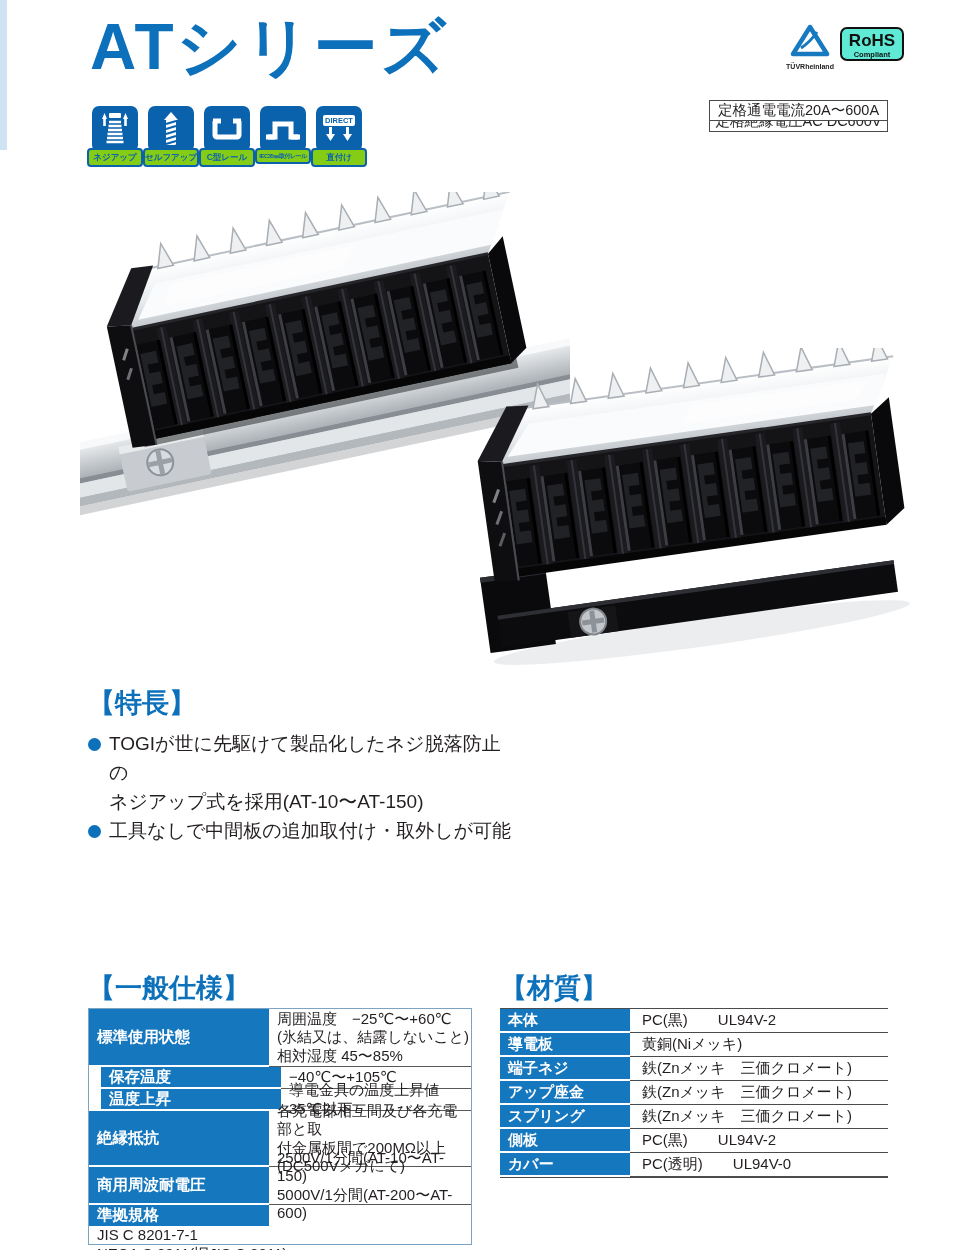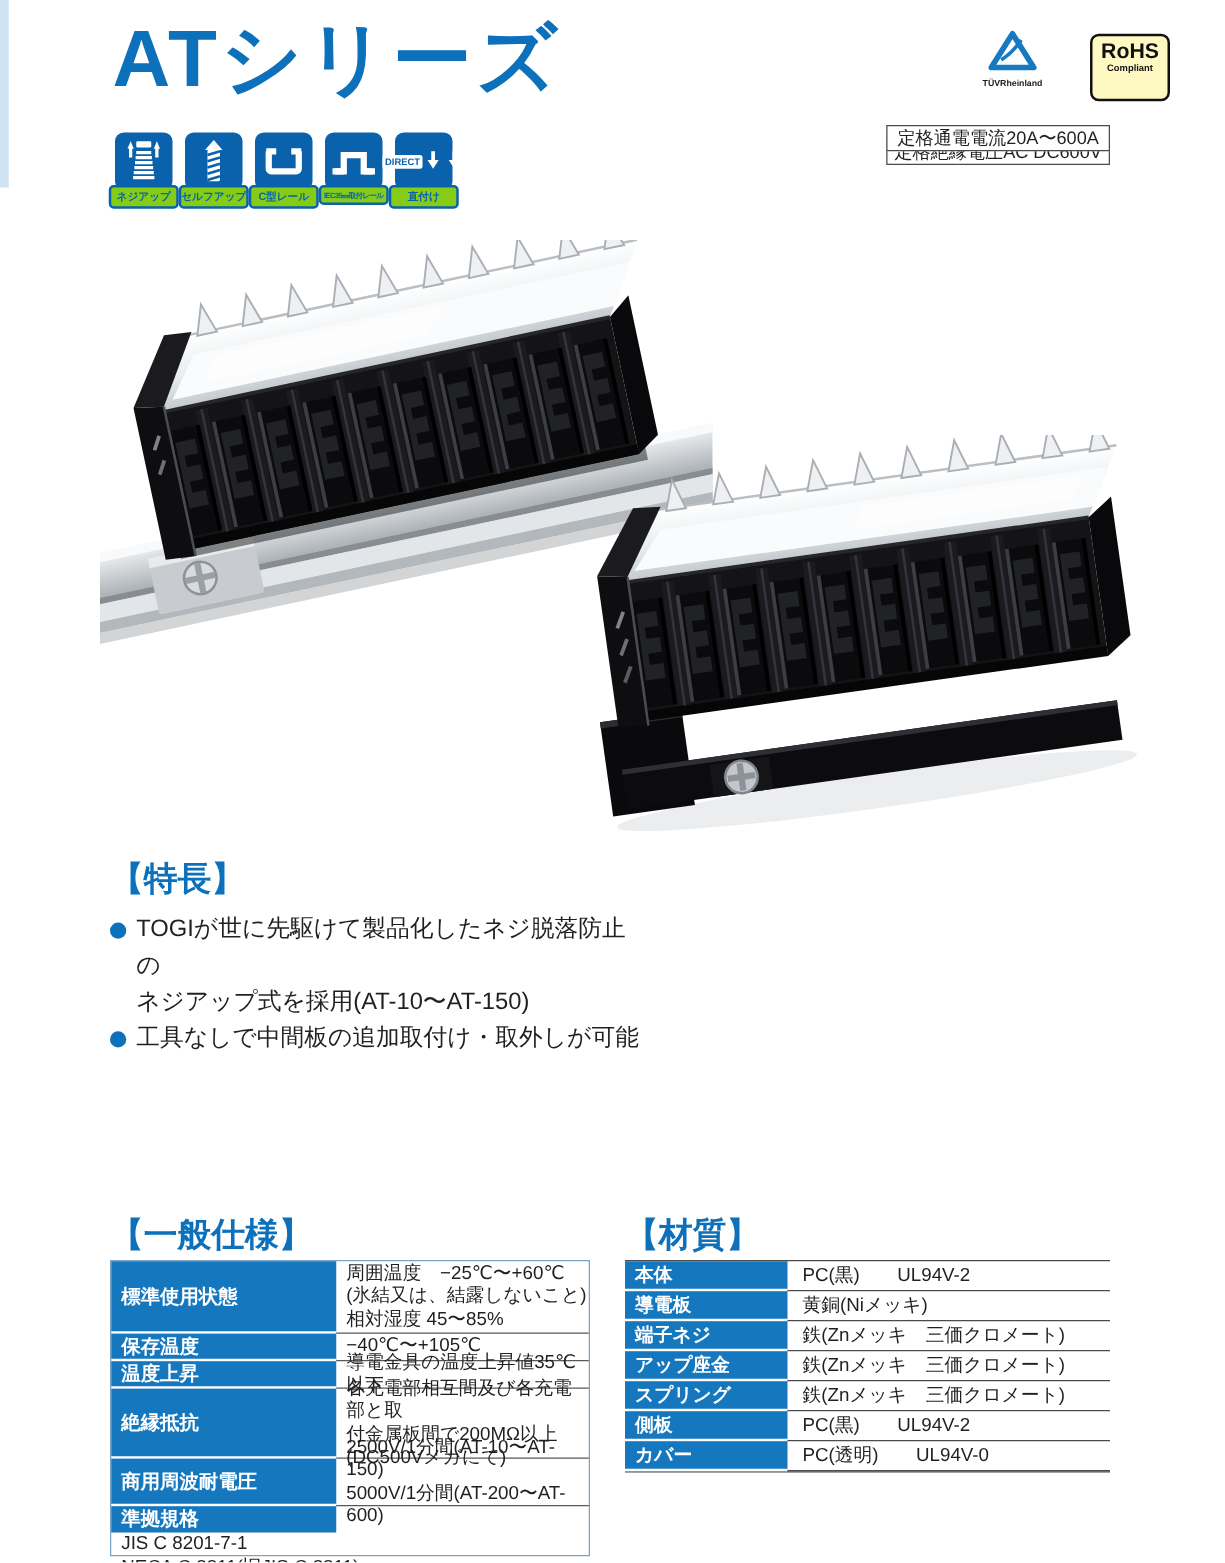--- a/index.html
+++ b/index.html
@@ -17,21 +17,21 @@
   .badge-label{position:relative;margin:-4px 0 0 -5px;width:52px;background:#84cc16;
     border:2px solid #0a62ad;border-radius:4px;color:#0a62ad;font-weight:bold;
     font-size:8.5px;text-align:center;padding:1.5px 0;white-space:nowrap;overflow:hidden;}
   .badge-label.small{font-size:6px;letter-spacing:-0.5px;}
   .direct-box{background:#fff;border-radius:2px;color:#0a62ad;font-weight:bold;
     font-size:7.5px;text-align:center;width:32px;padding:1px 0;letter-spacing:0;}
 
   .tuv{position:absolute;left:784px;top:24px;width:52px;text-align:center;}
   .tuv-name{font-size:7px;font-weight:bold;color:#1a1a1a;margin-top:1px;}
   .rohs{position:absolute;left:840px;top:27px;width:56px;border:2.5px solid #111;
-    border-radius:7px;background:#fef9c3;padding:3px 2px 20px 2px;text-align:center;margin-left:32px;}
+    border-radius:7px;background:#5eead4;padding:3px 2px 0 2px;text-align:center;}
   .rohs-big{font-size:17px;font-weight:bold;color:#111;line-height:17px;}
   .rohs-small{font-size:7.5px;font-weight:bold;color:#111;margin-top:1px;}
 
   .rating-box{position:absolute;left:709px;width:179px;height:21px;border:1.5px solid #4a4a4c;
     display:flex;align-items:center;justify-content:center;font-size:14.5px;color:#231f20;
     background:#fff;box-sizing:border-box;}
   .rating-1{top:75px;margin-top:36px;} .rating-2{top:100px;}
 
   
   .photo{position:absolute;}
@@ -51,21 +51,21 @@
   .gs-title{left:88px;top:970px;} .mat-title{left:500px;top:970px;}
 
   .gtable{position:absolute;left:88px;top:1008px;width:384px;border:1px solid #7aa3c4;
     box-sizing:border-box;background:#fff;}
   .grow{display:flex;}
   .glabel{width:180px;box-sizing:border-box;background:#1577be;color:#fff;font-weight:bold;
     font-size:15.5px;padding-left:8px;display:flex;align-items:center;border-bottom:2px solid #fff;}
   .gvalue{flex:1;box-sizing:border-box;font-size:15px;line-height:18.5px;color:#231f20;
     padding-left:8px;border-bottom:1px solid #58595b;display:flex;align-items:center;white-space:pre-line;}
   .grow.last .glabel,.grow.last .gvalue{border-bottom:none;}
-  .h58{height:58px;} .h22{height:22px;} .h56{height:56px;} .h38{height:38px;} .h39{height:39px;flex-direction:column;}
+  .h58{height:58px;} .h22{height:22px;padding-left:12px;} .h56{height:56px;} .h38{height:38px;} .h39{height:39px;flex-direction:column;}
 
   .mtable{position:absolute;left:500px;top:1008px;width:388px;border-top:1px solid #4a4b4d;
     border-bottom:1px solid #4a4b4d;box-sizing:border-box;background:#fff;}
   .mrow{display:flex;height:24px;}
   .mlabel{width:130px;box-sizing:border-box;background:#1577be;color:#fff;font-weight:bold;
     font-size:15px;padding-left:8px;display:flex;align-items:center;border-bottom:2px solid #fff;}
   .mvalue{flex:1;box-sizing:border-box;font-size:15px;color:#231f20;padding-left:12px;
     border-bottom:1px solid #4a4b4d;display:flex;align-items:center;white-space:pre;}
   .mrow.last .mlabel,.mrow.last .mvalue{border-bottom:none;}
 </style>
@@ -115,21 +115,21 @@
         <svg width="40" height="40" viewBox="0 0 40 40">
           <path d="M5 28 h7 v-13 h16 v13 h7" fill="none" stroke="#fff" stroke-width="5"></path>
           <path d="M3 28 h9 M28 28 h9" stroke="#fff" stroke-width="5"></path>
         </svg>
       </div>
       <div class="badge-label small">IEC35㎜取付レール</div>
     </div>
     <div class="badge">
       <div class="badge-square">
         <svg width="40" height="40" viewBox="0 0 40 40" style="position:absolute;"></svg>
-        <div style="display:flex;flex-direction:row;align-items:center;">
+        <div style="display:flex;flex-direction:column;align-items:center;">
           <div class="direct-box">DIRECT</div>
           <svg width="34" height="18" viewBox="0 0 34 18">
             <rect x="7" y="1" width="3" height="8" fill="#fff"></rect>
               <polygon points="4,8 13,8 8.5,15" fill="#fff"></polygon>
             <rect x="24" y="1" width="3" height="8" fill="#fff"></rect>
               <polygon points="21,8 30,8 25.5,15" fill="#fff"></polygon>
           </svg>
         </div>
       </div>
       <div class="badge-label">直付け</div>

